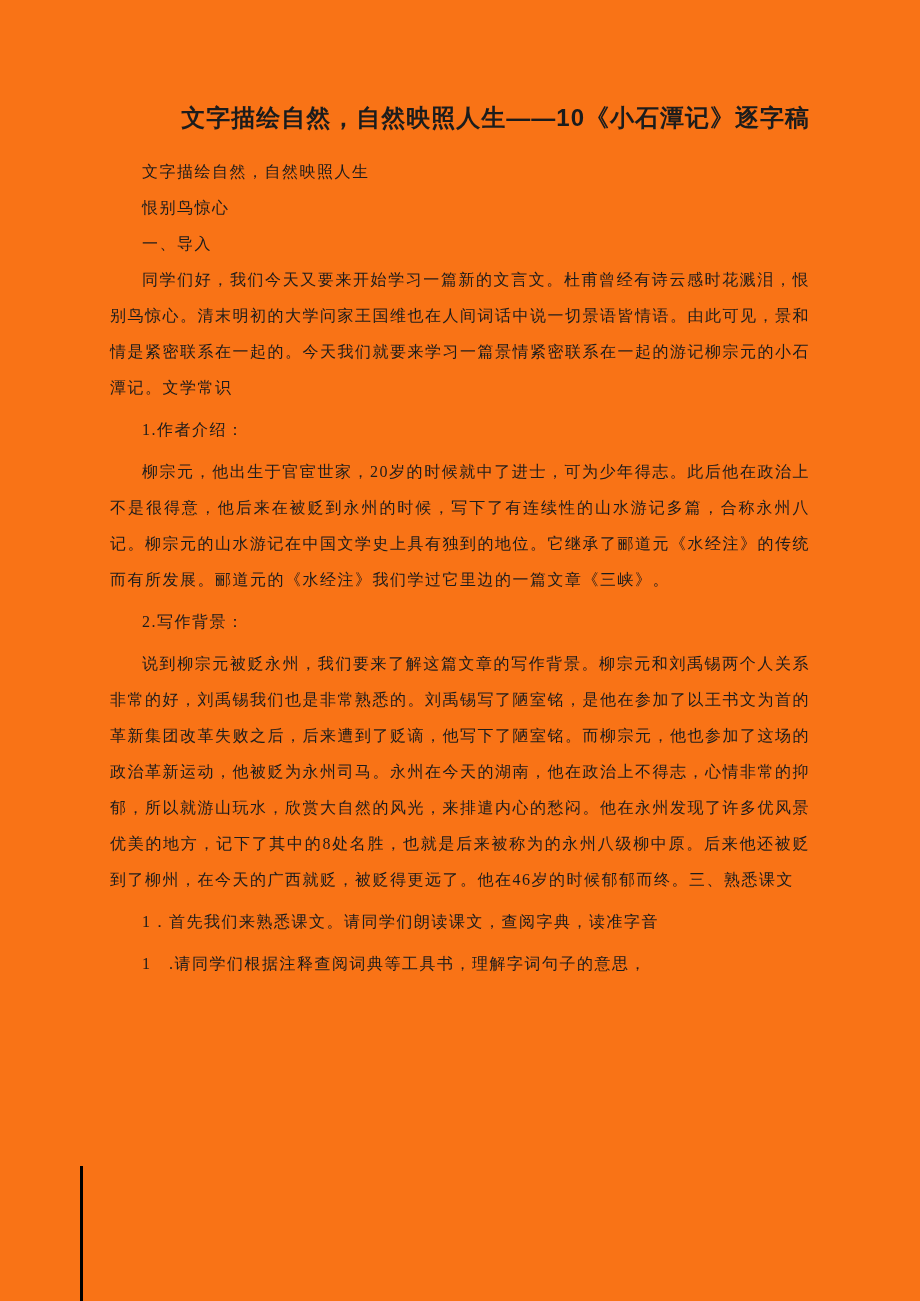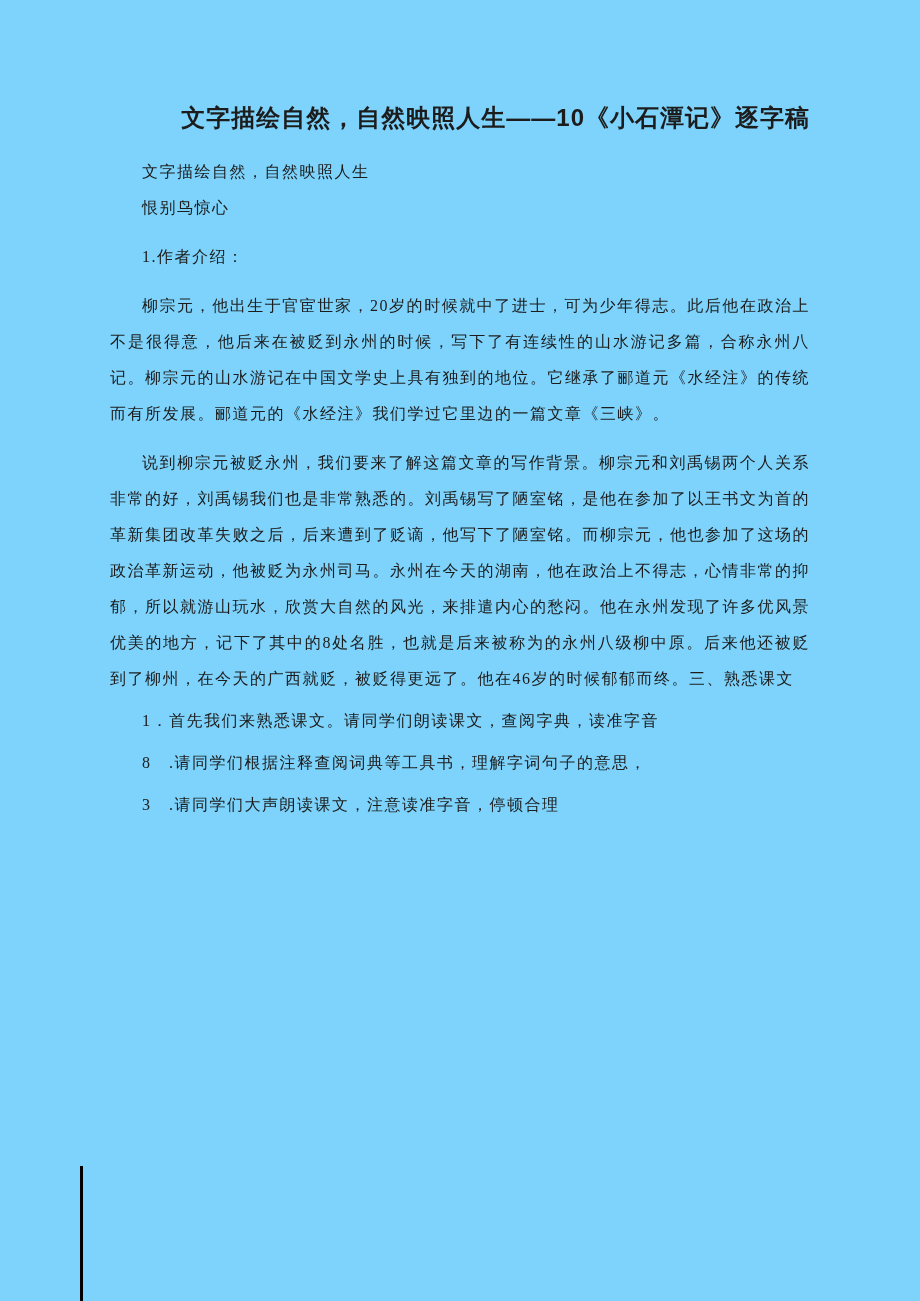--- a/index.html
+++ b/index.html
@@ -9,21 +9,21 @@
     height: 1301px;
     position: relative;
     overflow: hidden;
     font-family: "Liberation Serif", serif;
     color: #1c1c1c;
   }
   .page {
     position: absolute;
     inset: 0;
     padding: 100px 110px 0 110px;
-    background: #7dd3fc;
+    background: #f97316;
   }
   .doc-title {
     font-family: "Liberation Sans", sans-serif;
     font-weight: bold;
     font-size: 24px;
     line-height: 36px;
     letter-spacing: 1px;
     text-align: right;
     margin-bottom: 18px;
   }
@@ -31,21 +31,21 @@
     font-size: 16px;
     line-height: 36px;
     letter-spacing: 1.5px;
     text-indent: 2em;
     word-break: break-all;
   }
   .justify {
     text-align: justify;
     text-justify: inter-character;
   }
-  .block { margin-top: 13px; }
+  .block { margin-top: 6px; }
   .list-item { margin-top: 6px; }
   .edge-line {
     position: absolute;
     left: 80px;
     top: 1166px;
     width: 3px;
     height: 135px;
     background: #000000;
   }
 </style>
@@ -53,28 +53,30 @@
 <body>
 
 <div class="page">
 
   <div class="doc-title">
     <div>文字描绘自然，自然映照人生——10《小石潭记》逐字稿</div>
   </div>
 
   <p class="para">文字描绘自然，自然映照人生</p>
   <p class="para">恨别鸟惊心</p>
+  <p class="para">一、导入</p>
 
+  <p class="para justify">同学们好，我们今天又要来开始学习一篇新的文言文。杜甫曾经有诗云感时花溅泪，恨别鸟惊心。清末明初的大学问家王国维也在人间词话中说一切景语皆情语。由此可见，景和情是紧密联系在一起的。今天我们就要来学习一篇景情紧密联系在一起的游记柳宗元的小石潭记。文学常识</p>
 
   <p class="para block">1.作者介绍：</p>
 
   <p class="para justify block">柳宗元，他出生于官宦世家，20岁的时候就中了进士，可为少年得志。此后他在政治上不是很得意，他后来在被贬到永州的时候，写下了有连续性的山水游记多篇，合称永州八记。柳宗元的山水游记在中国文学史上具有独到的地位。它继承了郦道元《水经注》的传统而有所发展。郦道元的《水经注》我们学过它里边的一篇文章《三峡》。</p>
 
+  <p class="para block">2.写作背景：</p>
 
   <p class="para justify block">说到柳宗元被贬永州，我们要来了解这篇文章的写作背景。柳宗元和刘禹锡两个人关系非常的好，刘禹锡我们也是非常熟悉的。刘禹锡写了陋室铭，是他在参加了以王书文为首的革新集团改革失败之后，后来遭到了贬谪，他写下了陋室铭。而柳宗元，他也参加了这场的政治革新运动，他被贬为永州司马。永州在今天的湖南，他在政治上不得志，心情非常的抑郁，所以就游山玩水，欣赏大自然的风光，来排遣内心的愁闷。他在永州发现了许多优风景优美的地方，记下了其中的8处名胜，也就是后来被称为的永州八级柳中原。后来他还被贬到了柳州，在今天的广西就贬，被贬得更远了。他在46岁的时候郁郁而终。三、熟悉课文</p>
 
   <p class="para block list-item">1．首先我们来熟悉课文。请同学们朗读课文，查阅字典，读准字音</p>
-  <p class="para list-item">8　.请同学们根据注释查阅词典等工具书，理解字词句子的意思，</p>
-  <p class="para list-item">3　.请同学们大声朗读课文，注意读准字音，停顿合理</p>
+  <p class="para list-item">1　.请同学们根据注释查阅词典等工具书，理解字词句子的意思，</p>
 
   <div class="edge-line"></div>
 
 </div>
 
 </body></html>

